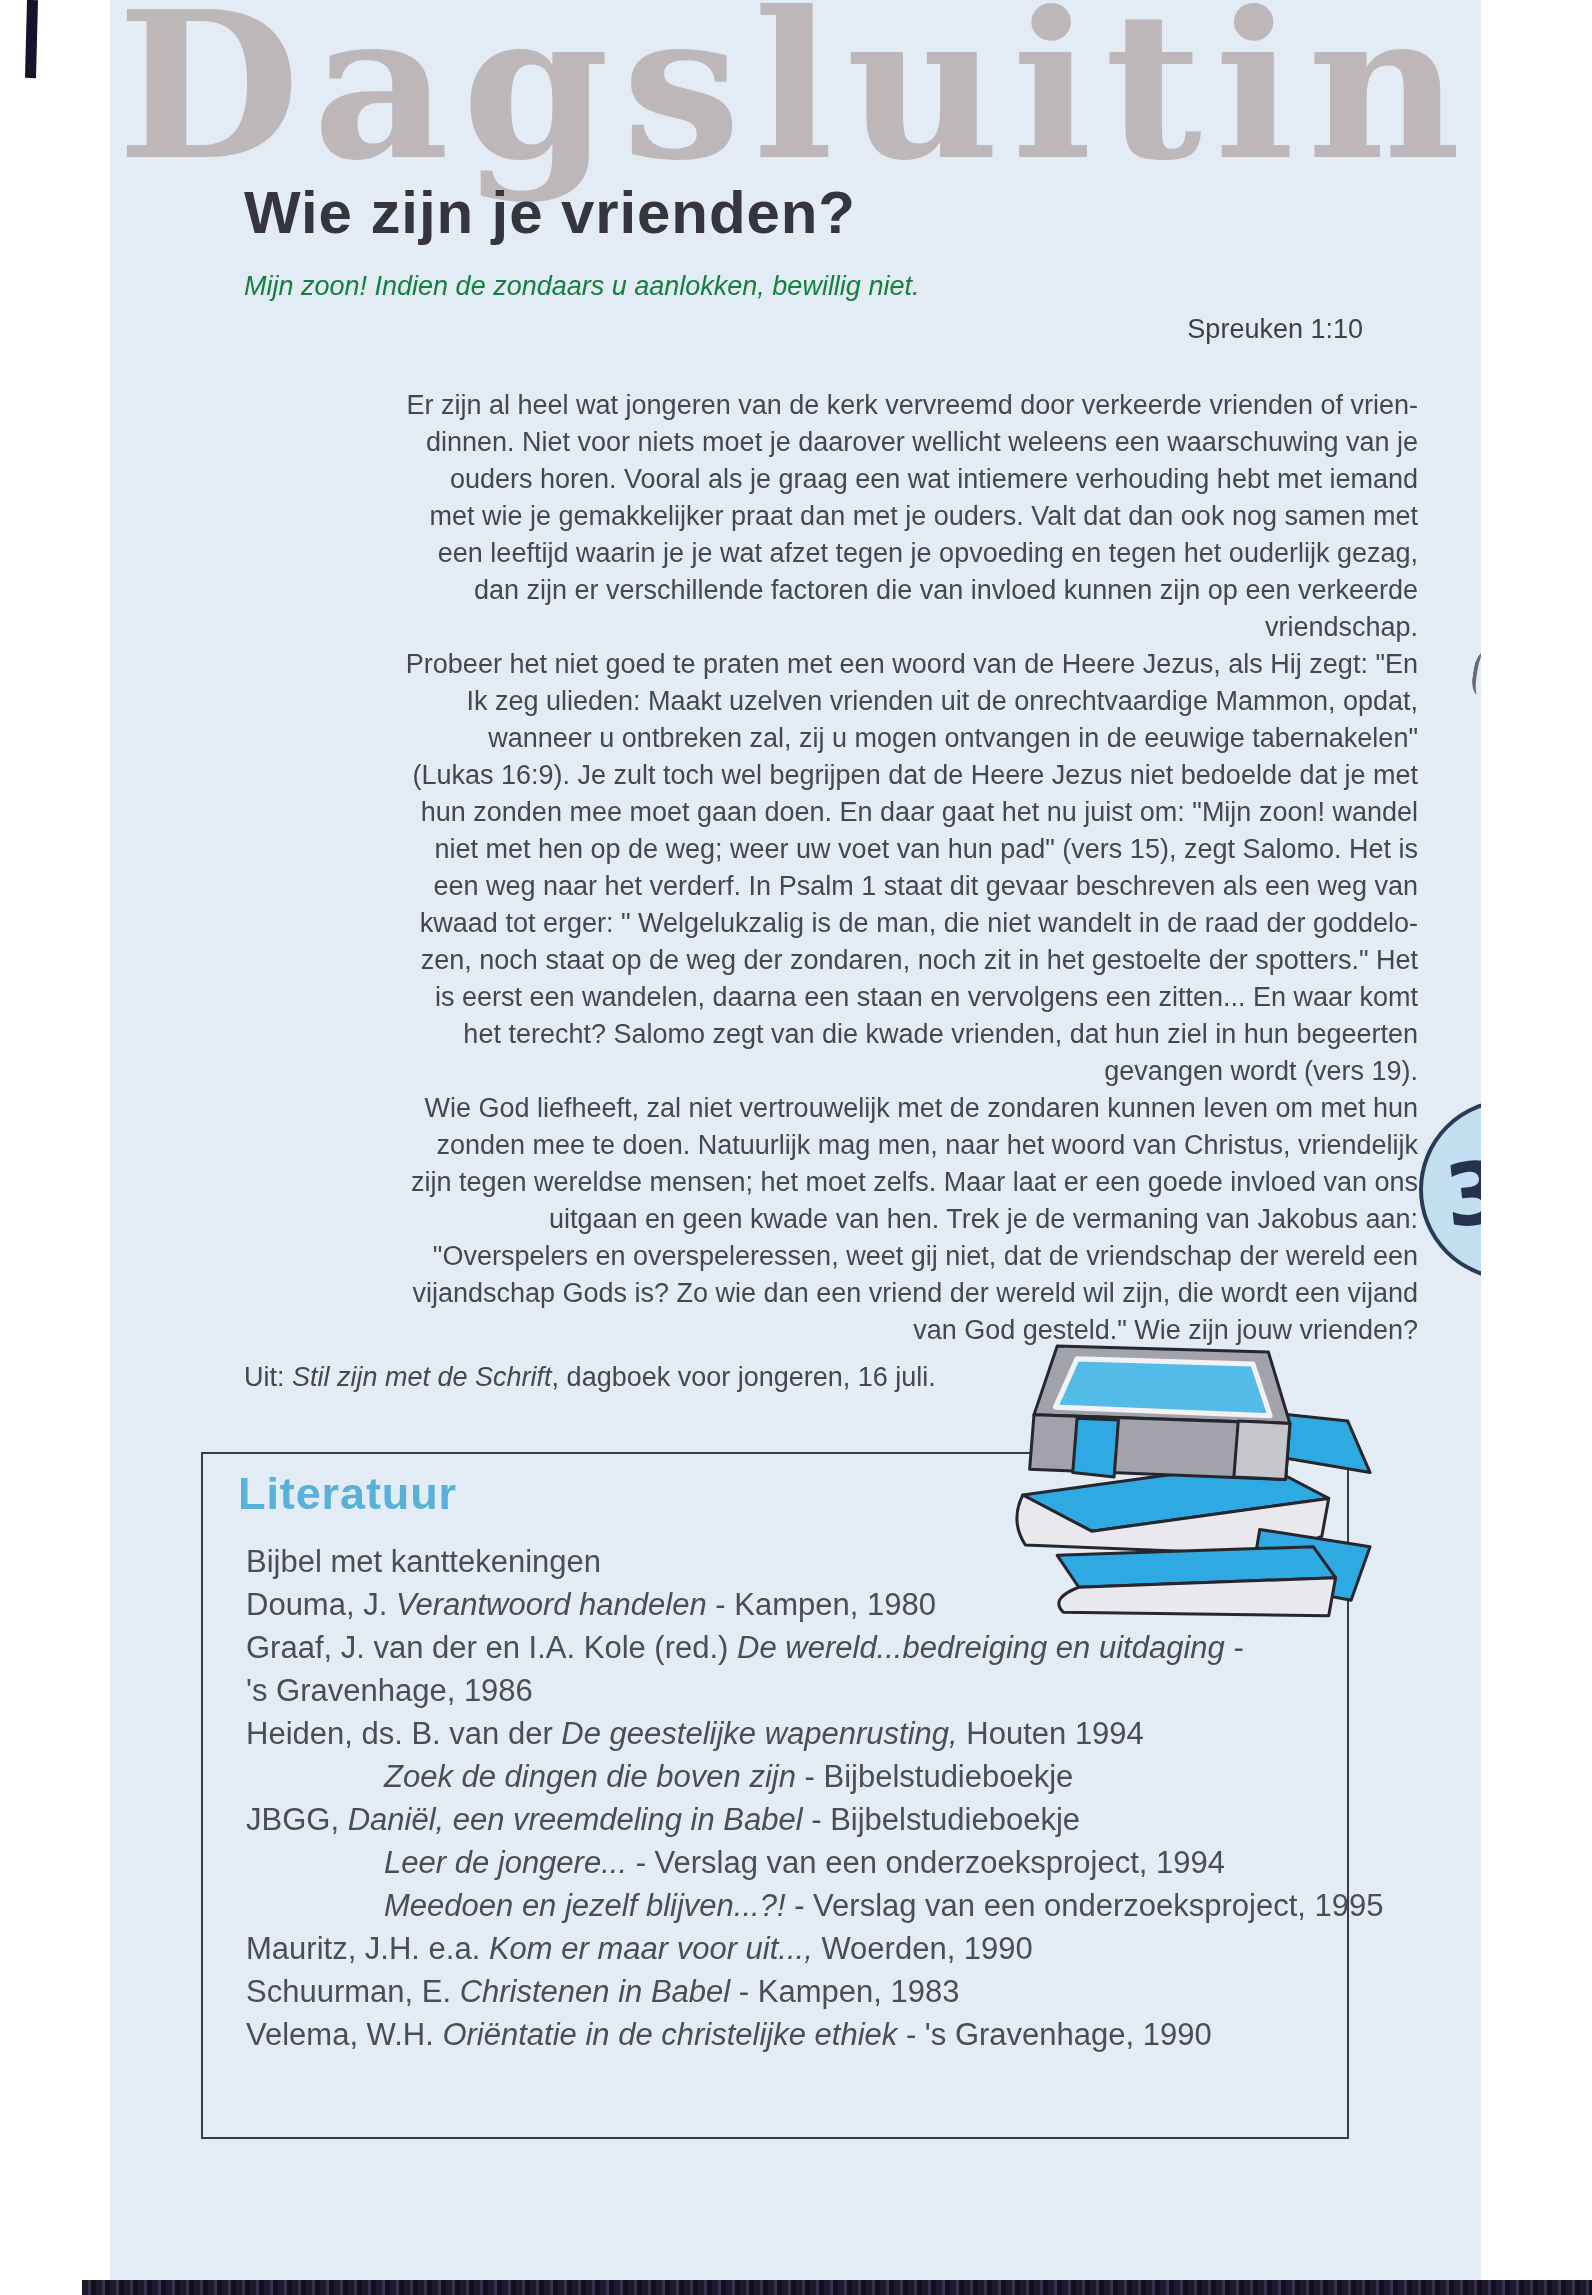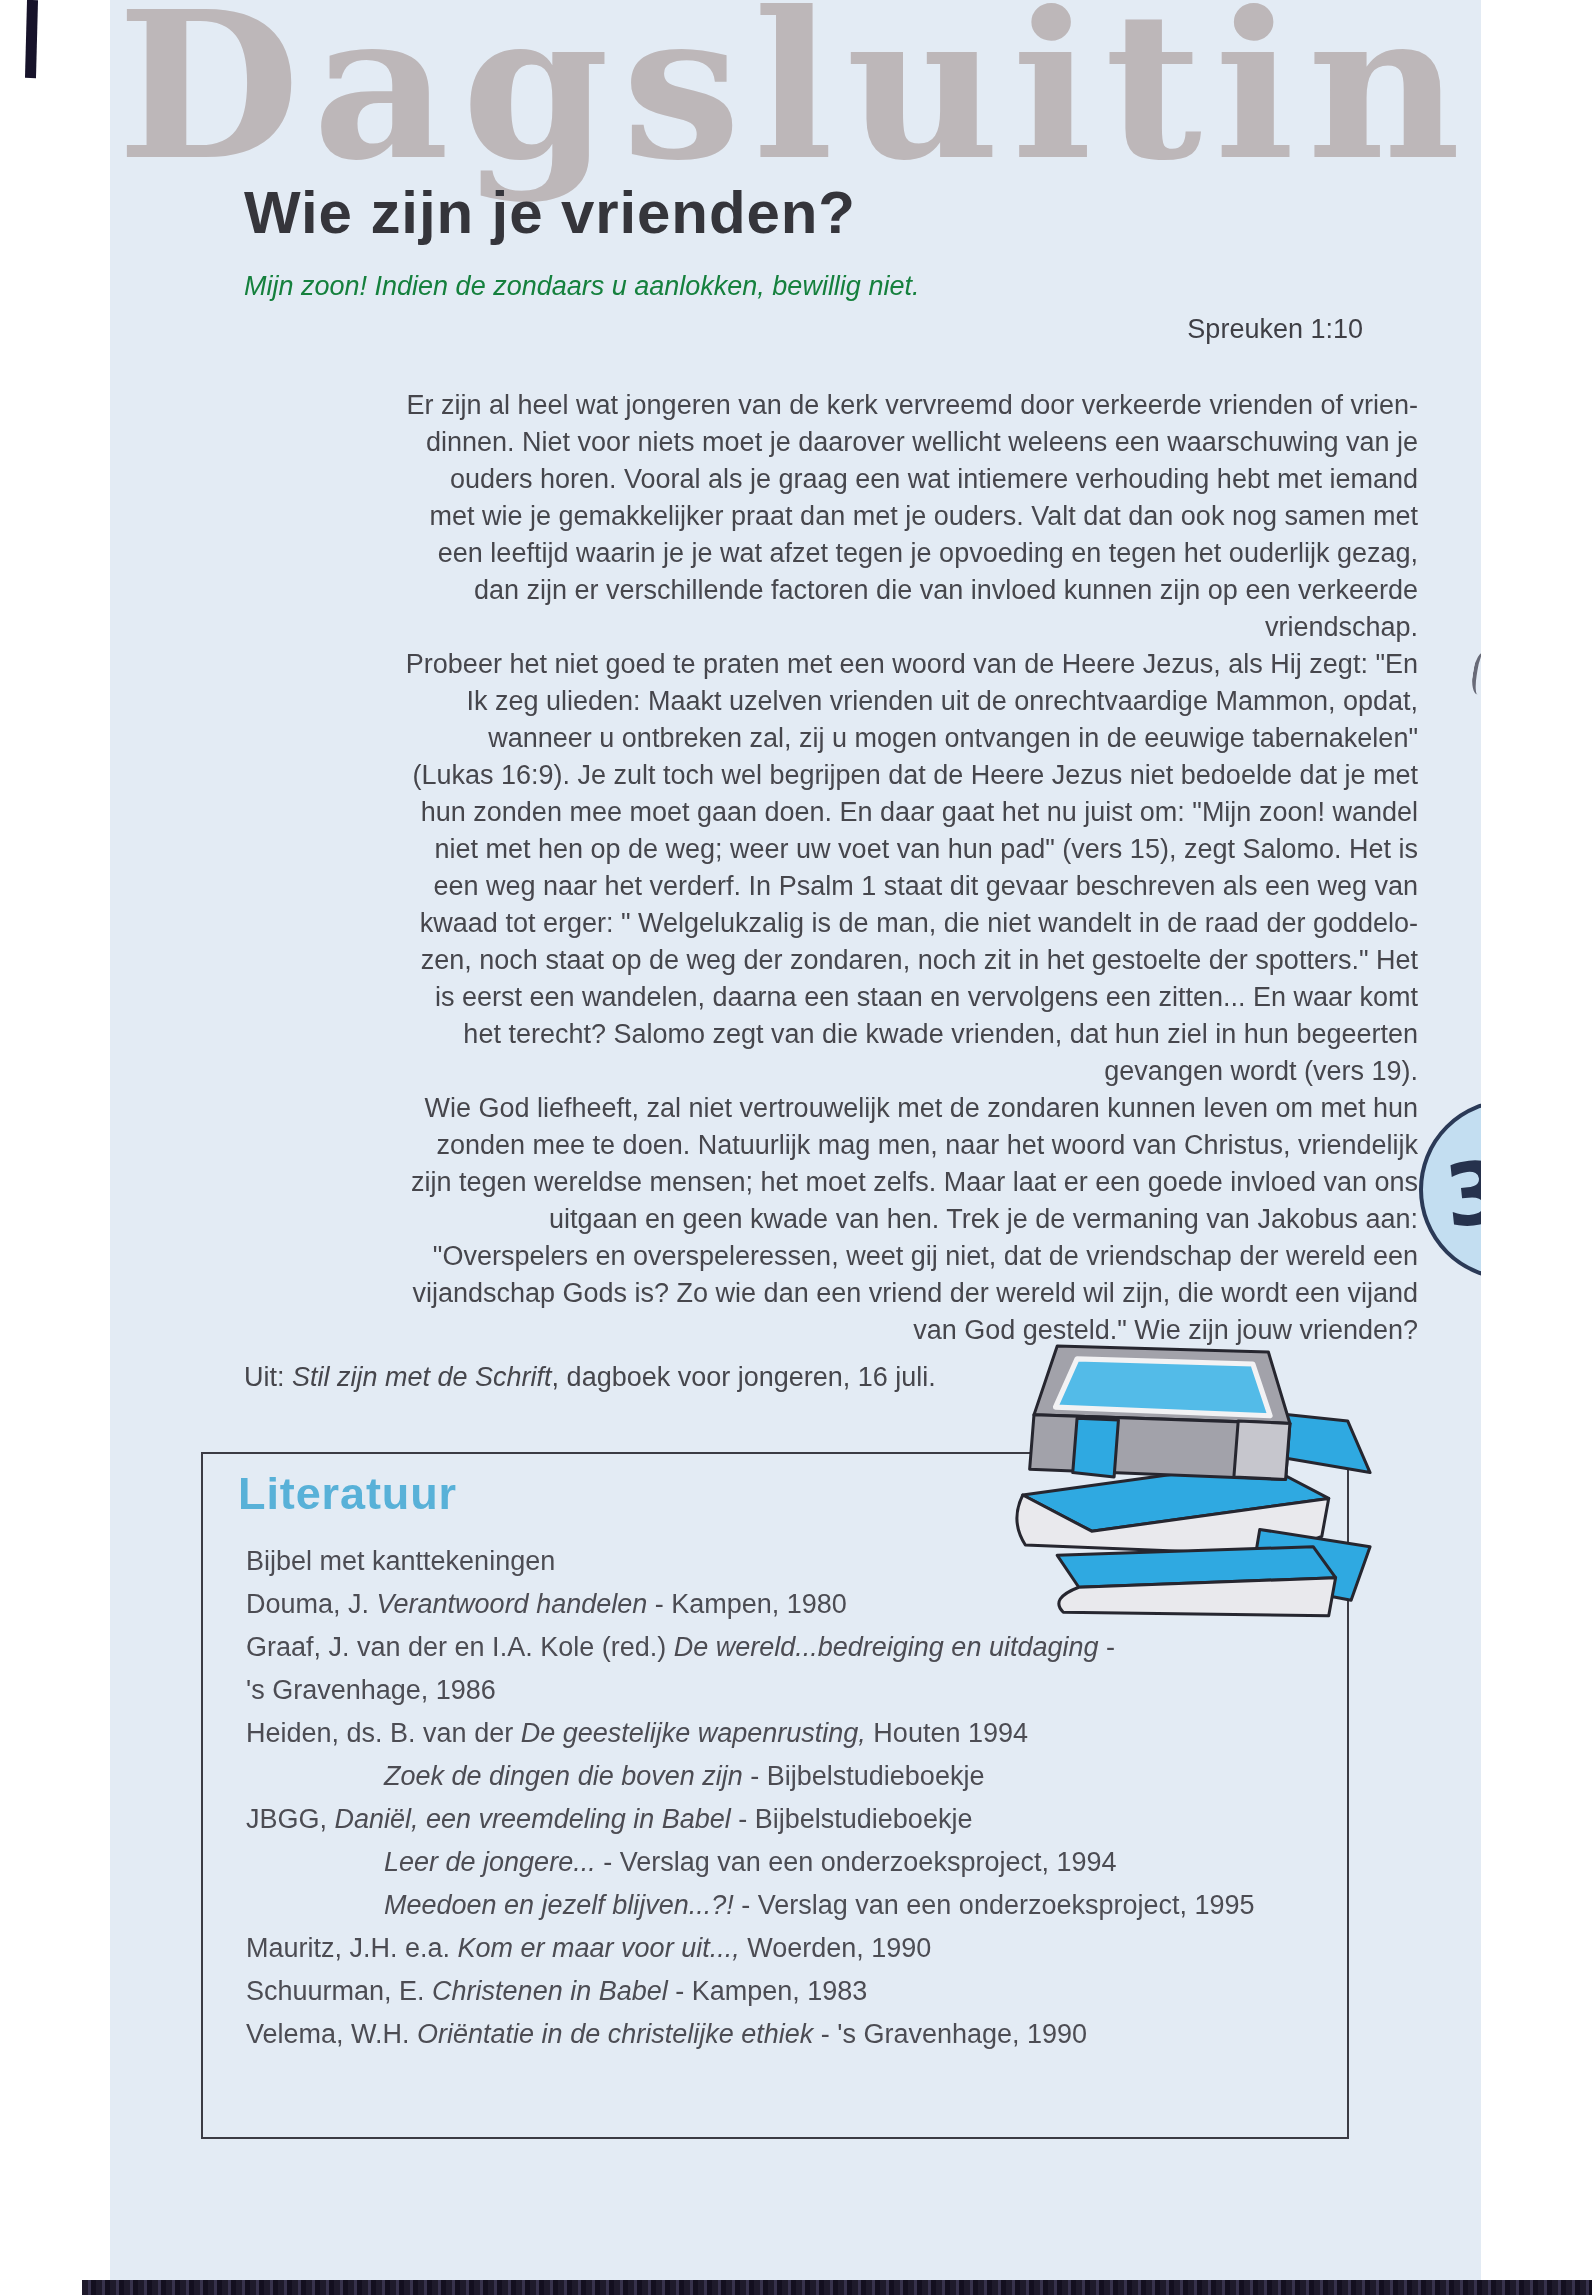--- a/index.html
+++ b/index.html
@@ -15,21 +15,21 @@
   .quote{position:absolute;left:134px;top:271px;font-size:27px;font-style:italic;color:#15803d;}
   .quote-ref{position:absolute;right:118px;top:314px;font-size:27px;color:#3f3f45;margin-left:20px;}
   .body-text{position:absolute;left:134px;top:387px;width:1174px;font-size:27px;line-height:37px;color:#46464c;}
   .body-text p{margin:0;white-space:pre-line;text-align:right;}
   .citation{position:absolute;left:134px;top:1362px;font-size:27px;color:#46464c;}
   .citation .it{font-style:italic;}
   
   .lit-box{position:absolute;left:91px;top:1452px;width:1144px;height:683px;border:2.6px solid #3b3b44;z-index:1;}
   .lit-heading{position:absolute;left:35px;top:14px;font-size:45px;font-weight:bold;color:#58b1d8;letter-spacing:0.9px;}
   .lit-list{position:absolute;left:43px;top:86px;margin:0;padding:0;list-style:none;width:1070px;}
-  .lit-item{font-size:27px;line-height:43px;color:#4c4c53;white-space:nowrap;}
+  .lit-item{font-size:31px;line-height:43px;color:#4c4c53;white-space:nowrap;}
   .lit-item.indent{padding-left:138px;}
   .lit-item .it{font-style:italic;}
   
   .books{position:absolute;left:865px;top:1333px;width:423px;height:293px;z-index:3;}
   
   .page-tab{position:absolute;left:1309px;top:1099px;width:181px;height:181px;border-radius:50%;
             background:#c3def1;border:4.3px solid #2b3a57;box-sizing:border-box;z-index:2;}
   .page-tab span{position:absolute;left:22.4px;top:38px;font-size:86px;font-weight:bold;color:#26324d;
                  transform:rotate(-6deg);font-family:"DejaVu Sans",sans-serif;}
   

